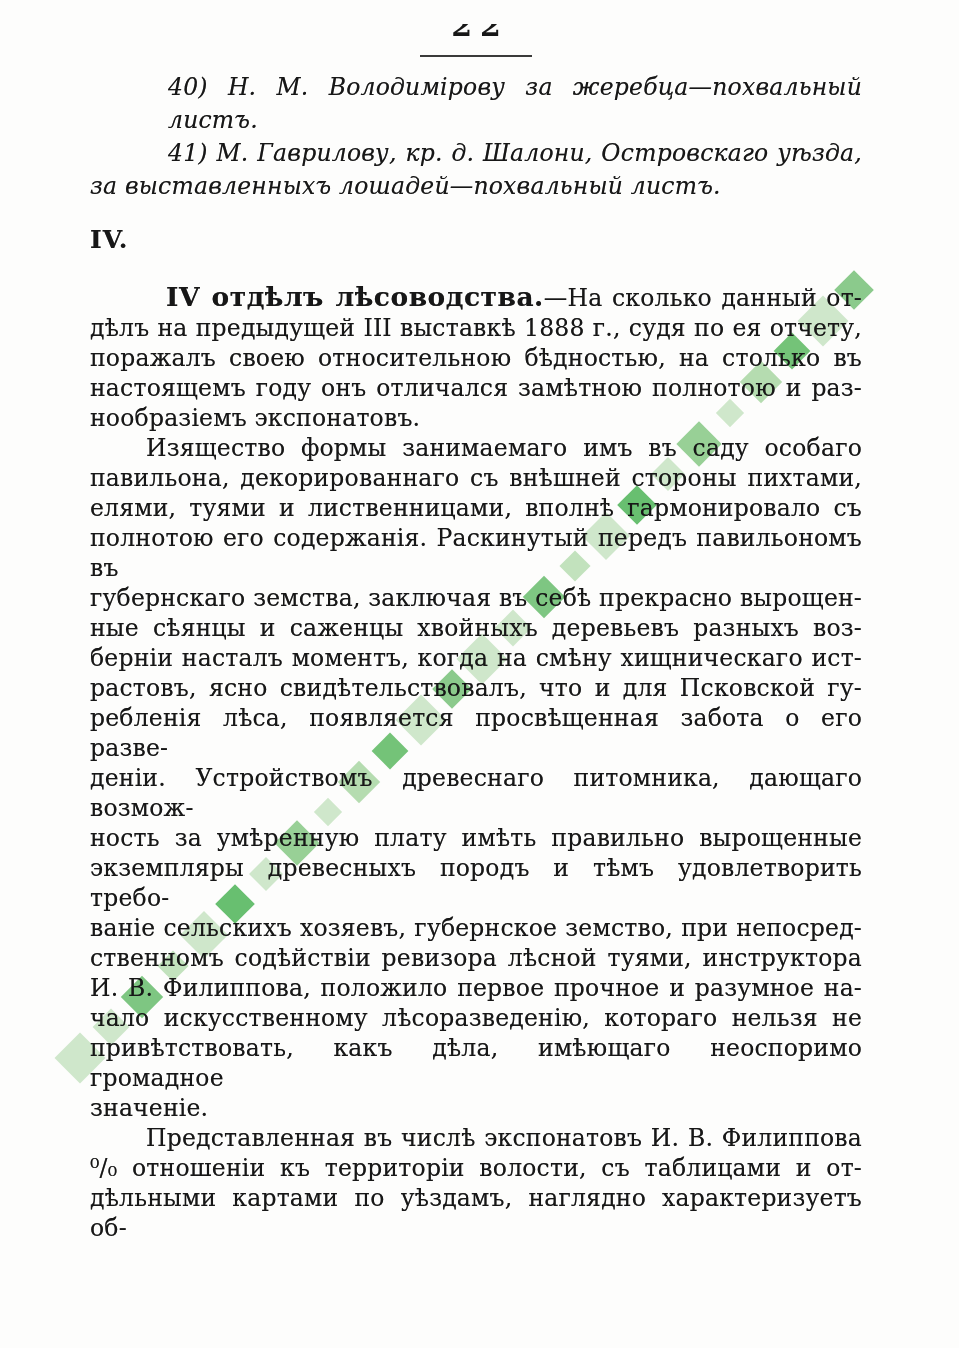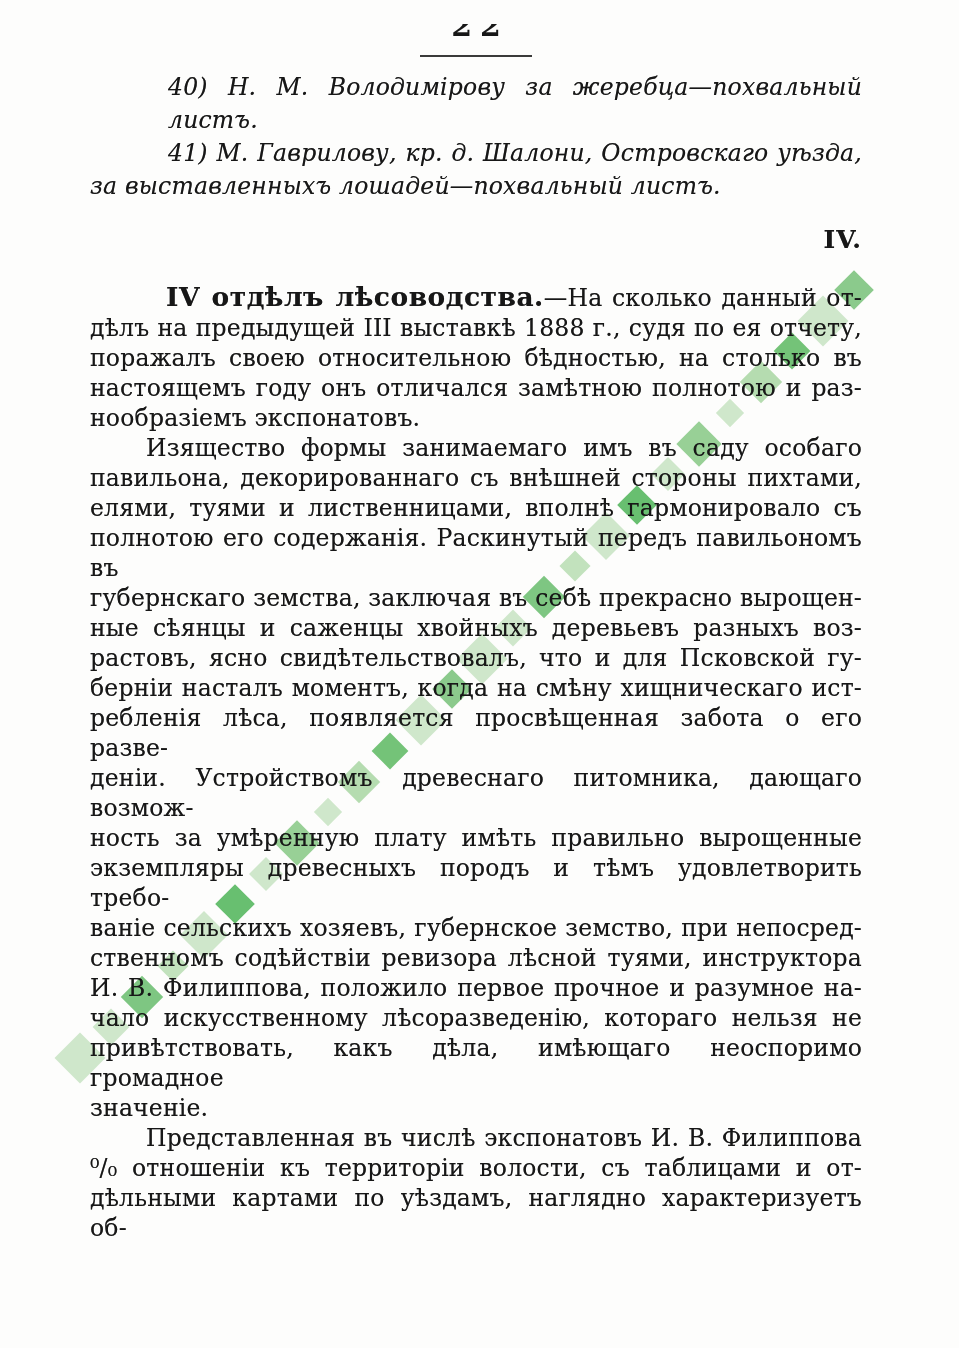--- a/index.html
+++ b/index.html
@@ -58,21 +58,21 @@
     text-shadow: 0 0 0.5px rgba(20,20,20,0.55);
   }
 
   .intro { margin-top: 14px; }
   .intro .ln { line-height: 33px; font-style: italic; }
   .intro .ln:nth-child(1),
   .intro .ln:nth-child(2) { padding-left: 78px; }
   .intro .ln:nth-child(3) { text-align-last: left; }
 
   .heading {
-    text-align: right;
+    text-align: left;
     font-weight: bold;
     font-size: 25px;
     letter-spacing: 1px;
     margin: 22px 0 0 0;
     text-shadow: 0 0 0.5px rgba(20,20,20,0.55);
   }
 
   .para { margin: 0; }
   .p-first { margin-top: 28px; }
 
@@ -153,22 +153,22 @@
         </div>
     </div>
 
     <div class="para para2">
         <div class="ln">Изящество формы занимаемаго имъ въ саду особаго</div>
         <div class="ln">павильона, декорированнаго съ внѣшней стороны пихтами,</div>
         <div class="ln">елями, туями и лиственницами, вполнѣ гармонировало съ</div>
         <div class="ln">полнотою его содержанія. Раскинутый передъ павильономъ въ</div>
         <div class="ln">губернскаго земства, заключая въ себѣ прекрасно вырощен-</div>
         <div class="ln">ные сѣянцы и саженцы хвойныхъ деревьевъ разныхъ воз-</div>
+        <div class="ln">берніи насталъ моментъ, когда на смѣну хищническаго ист-</div>
         <div class="ln">растовъ, ясно свидѣтельствовалъ, что и для Псковской гу-</div>
-        <div class="ln">берніи насталъ моментъ, когда на смѣну хищническаго ист-</div>
         <div class="ln">ребленія лѣса, появляется просвѣщенная забота о его разве-</div>
         <div class="ln">деніи. Устройствомъ древеснаго питомника, дающаго возмож-</div>
         <div class="ln">ность за умѣренную плату имѣть правильно вырощенные</div>
         <div class="ln">экземпляры древесныхъ породъ и тѣмъ удовлетворить требо-</div>
         <div class="ln">ваніе сельскихъ хозяевъ, губернское земство, при непосред-</div>
         <div class="ln">ственномъ содѣйствіи ревизора лѣсной туями, инструктора</div>
         <div class="ln">И. В. Филиппова, положило первое прочное и разумное на-</div>
         <div class="ln">чало искусственному лѣсоразведенію, котораго нельзя не</div>
         <div class="ln">привѣтствовать, какъ дѣла, имѣющаго неоспоримо громадное</div>
         <div class="ln">значеніе.</div>

